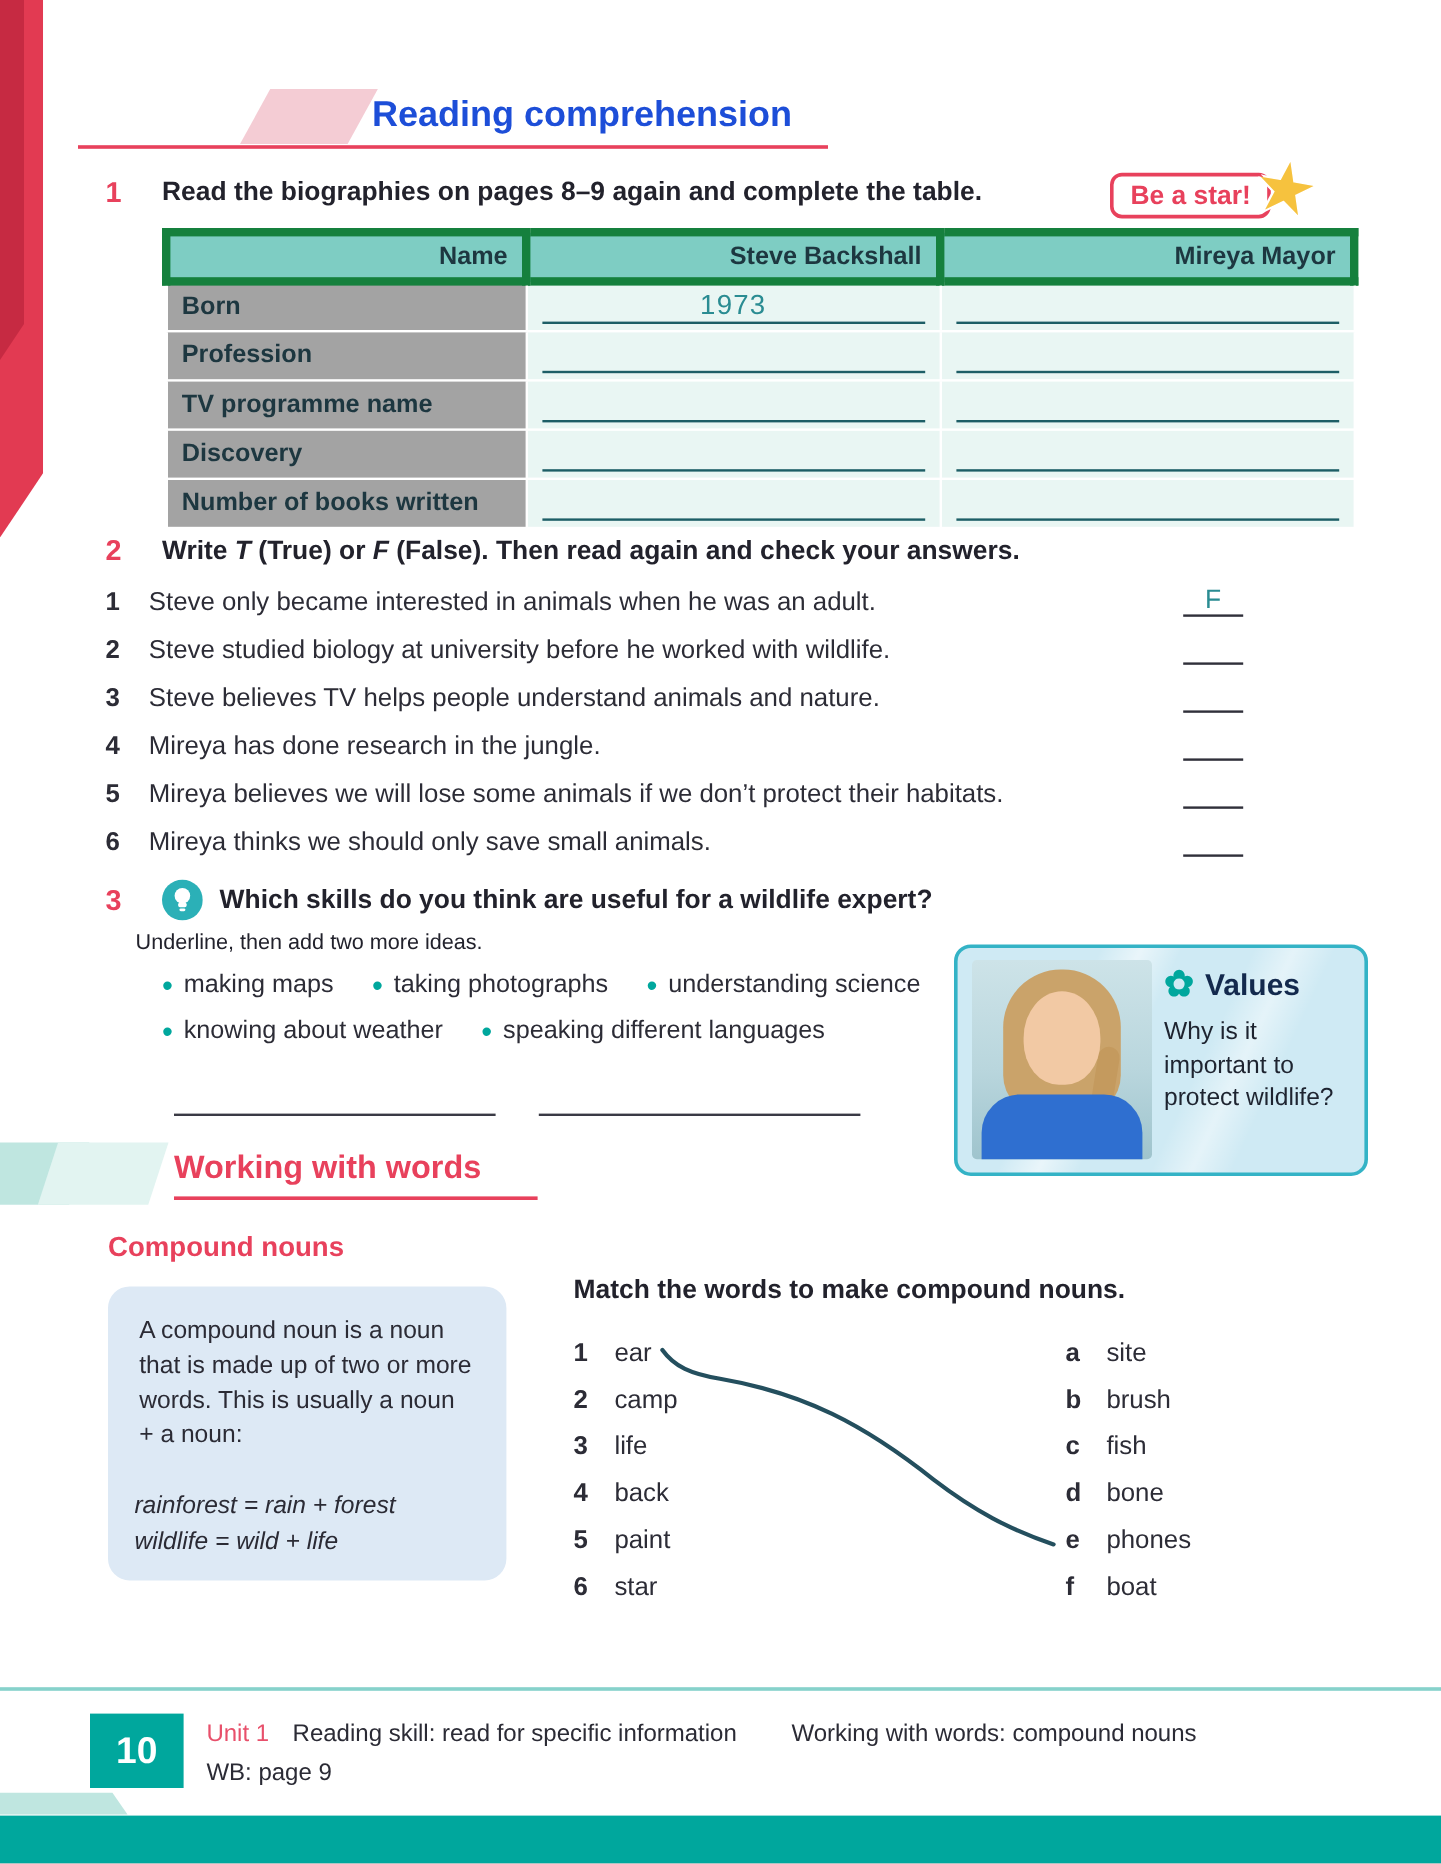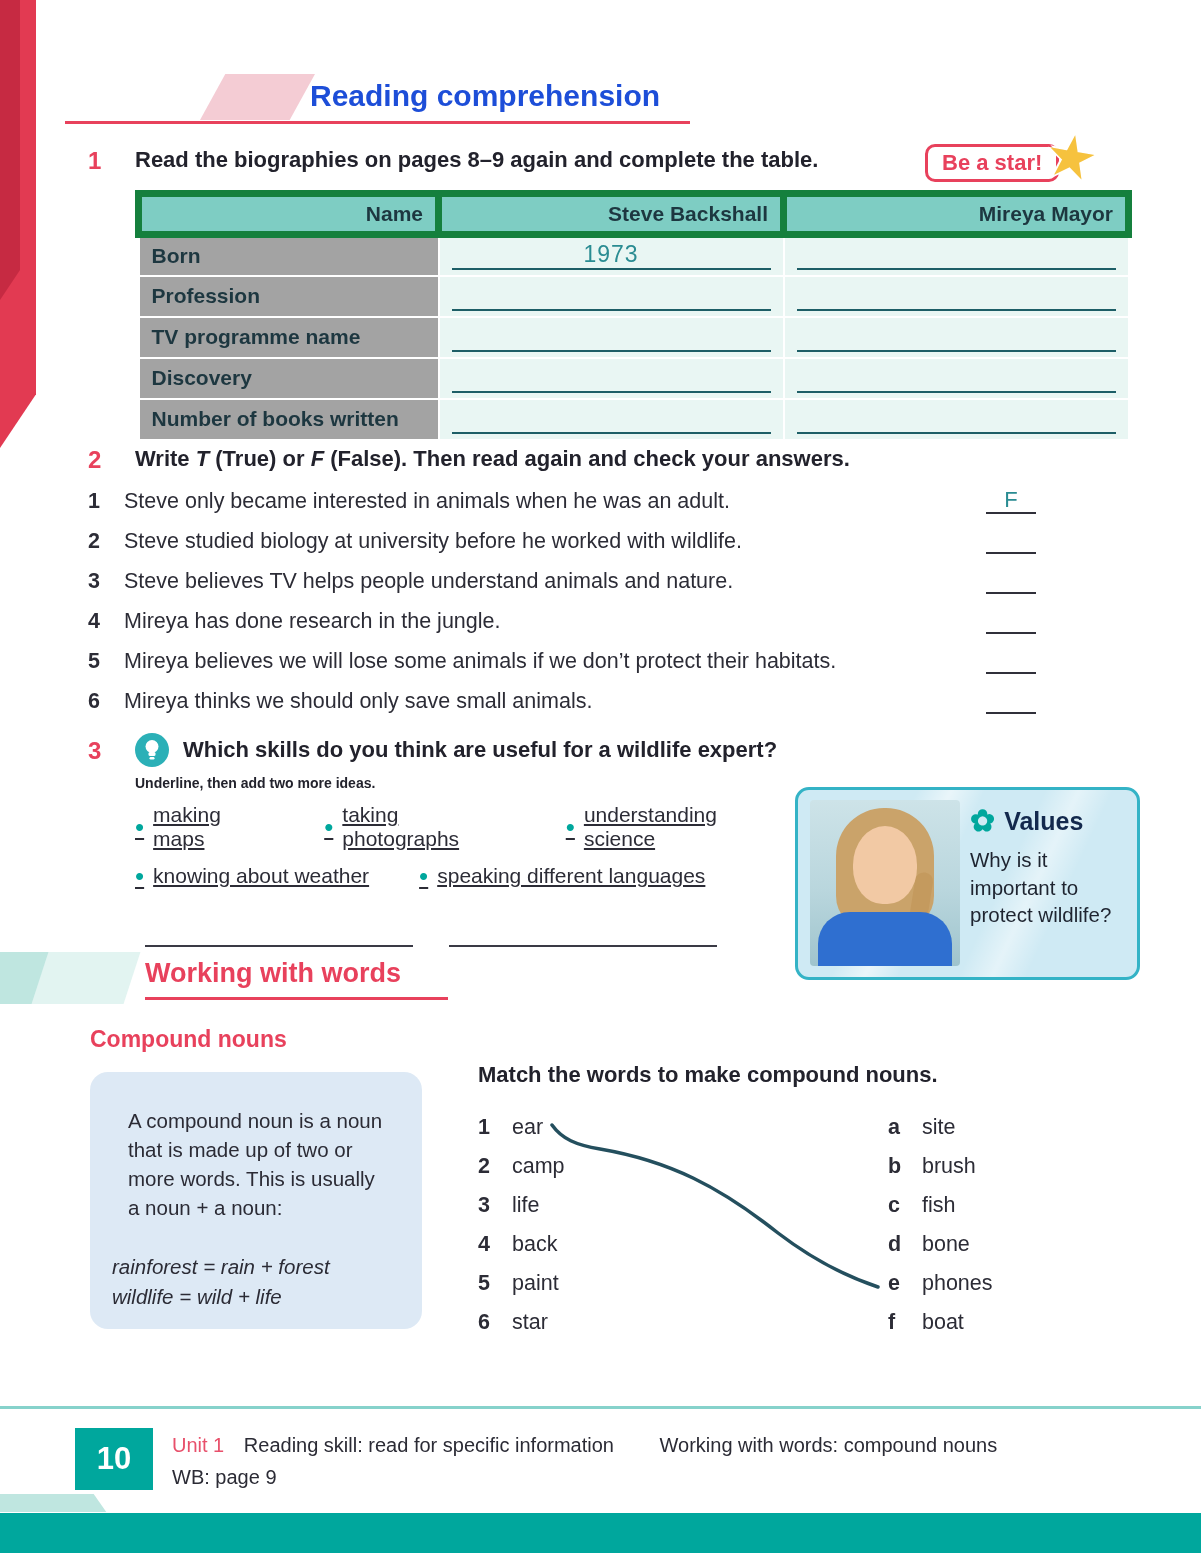--- a/index.html
+++ b/index.html
@@ -48,22 +48,22 @@
   .hand { font-size:23px; color:#2a8c92; letter-spacing:1px; }
   
   .ex2 { position:absolute; left:88px; top:446px; width:948px; }
   .ex2 .titem { display:flex; align-items:flex-end; margin-top:13px; font-size:21.5px; color:#2c2c36; }
   .ex2 .n { font-weight:bold; width:36px; flex:0 0 36px; }
   .ansline { margin-left:auto; width:50px; border-bottom:2.5px solid #30303a;
     text-align:center; font-size:22px; color:#2a8c92; height:27px; line-height:26px; }
   
   .ex3 { position:absolute; left:88px; top:737px; width:700px; }
   .bulb { width:34px; height:34px; flex:0 0 34px; margin-right:14px; margin-top:-4px; }
-  .ex3-line2 { margin-left:47px; margin-top:8px; font-weight:bold; font-size:14px; color:#22222c; }
-  .brow { display:flex; gap:50px; margin-left:47px; margin-top:12px; font-size:21px;text-decoration:underline; }
+  .ex3-line2 { margin-left:25px; margin-top:8px; font-weight:normal; font-size:18px; color:#22222c; }
+  .brow { display:flex; gap:32px; margin-left:47px; margin-top:12px; font-size:21px; }
   .bullet { display:flex; align-items:center; }
   .bullet::before { content:"•"; color:#00a79d; margin-right:9px; font-size:26px; line-height:1; }
   .writelines { margin-left:57px; margin-top:34px; display:flex; gap:36px; }
   .wl { width:268px; height:24px; border-bottom:2px solid #3a3a45; display:inline-block; }
   
   .values-card { position:absolute; left:795px; top:787px; width:345px; height:193px;
     border:3.5px solid #34b3c6; border-radius:14px;
     background:
       linear-gradient(115deg, rgba(255,255,255,0) 28%, rgba(255,255,255,.55) 36%, rgba(255,255,255,0) 44%,
         rgba(255,255,255,0) 58%, rgba(255,255,255,.45) 66%, rgba(255,255,255,0) 74%), #cfeaf4; }
@@ -296,21 +296,21 @@
     </div>
   </div>
 
   <div class="deco1"></div>
   <div class="deco2"></div>
   <div class="sec-title">Working with words</div>
   <div class="sec-rule"></div>
   <div class="sub-title">Compound nouns</div>
 
   <div class="info-box">
-    <p style="margin:16px">A compound noun is a noun that is made up of two or more words. This is usually a noun + a noun:</p>
+    <p style="margin:4px">A compound noun is a noun that is made up of two or more words. This is usually a noun + a noun:</p>
     <div class="examples">
       <div>rainforest = rain + forest</div>
       <div>wildlife = wild + life</div>
     </div>
   </div>
 
   <div class="match">
     <div class="match-title">Match the words to make compound nouns.</div>
 
     <div class="mlist leftcol">

